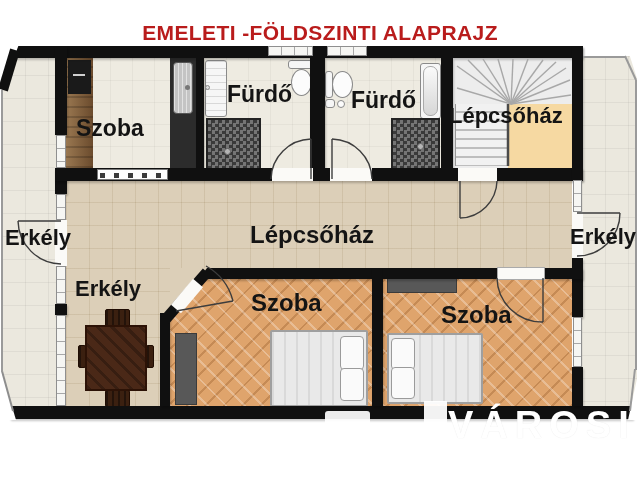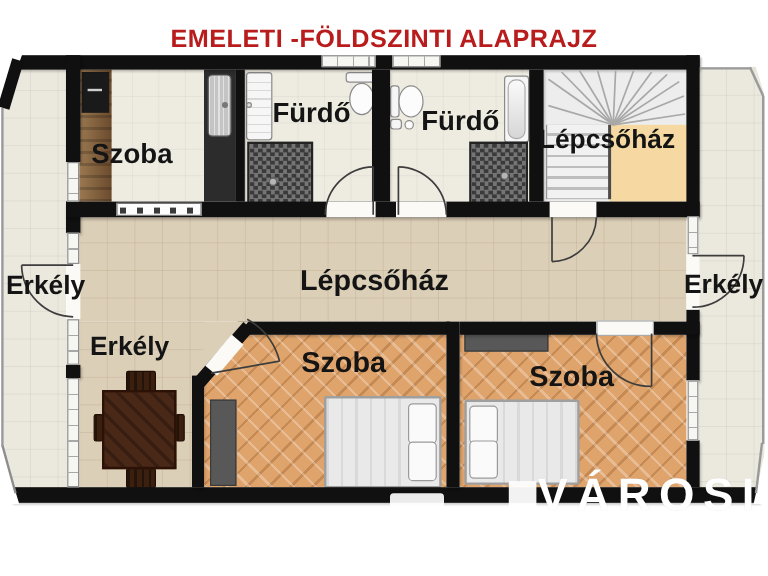--- a/index.html
+++ b/index.html
@@ -53,21 +53,21 @@
   .tbl{background:#4a2817;border:2px solid #2c1206;
     background-image:repeating-linear-gradient(45deg,rgba(0,0,0,.25) 0 3px,transparent 3px 10px);}
   .chair{background:#3b2010;border:1px solid #1f0c02;border-radius:2px;
     background-image:repeating-linear-gradient(90deg,rgba(0,0,0,.4) 0 2px,transparent 2px 6px);}
   .treads{background:repeating-linear-gradient(180deg,#f1f1f1 0 7px,#bdbdbd 7px 9px);
     border-left:1px solid #9a9a9a;}
   
   .lbl{position:absolute;font-weight:bold;color:#141414;white-space:nowrap;z-index:40;}
   #title{position:absolute;left:0;right:0;top:21px;text-align:center;font-weight:bold;
     font-size:21px;color:#b91c1c;letter-spacing:.4px;z-index:50;}
-  #wmtext{position:absolute;left:448px;top:392px;font-weight:bold;font-size:38px;
+  #wmtext{position:absolute;left:448px;top:404px;font-weight:bold;font-size:38px;
     letter-spacing:7px;color:#ffffff;z-index:60;text-shadow:0 0 1px rgba(0,0,0,.12);}
   svg.ovl{position:absolute;left:0;top:0;z-index:30;pointer-events:none;}
   .z1{z-index:1}.z2{z-index:5}.z3{z-index:10}.z4{z-index:20}
 </style>
 </head>
 <body>
 
 <div id="stage">
 
   <div id="title">EMELETI -FÖLDSZINTI ALAPRAJZ</div>

